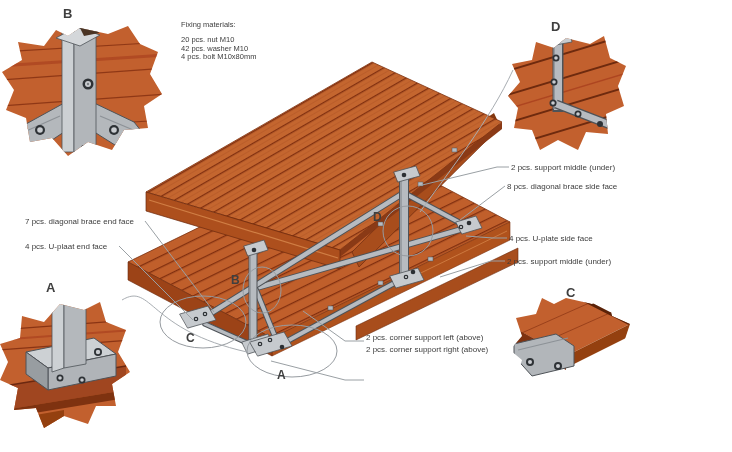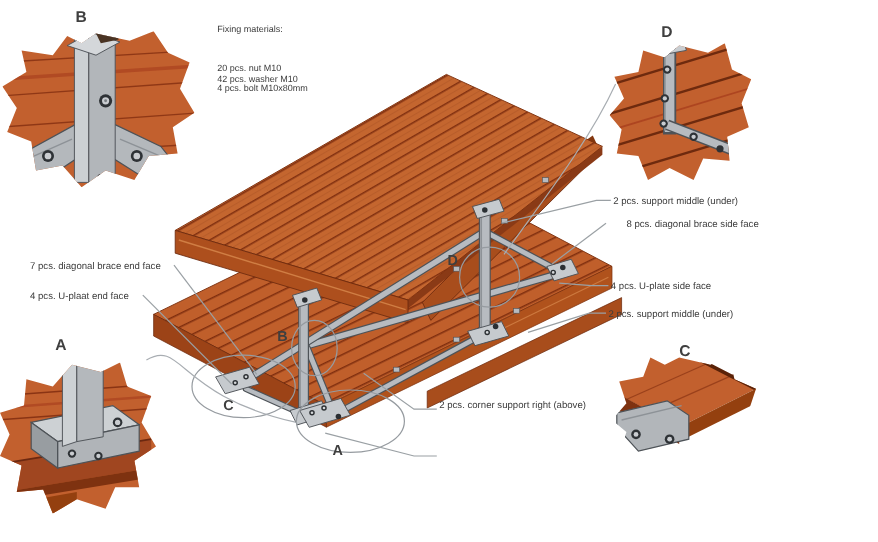--- a/index.html
+++ b/index.html
@@ -3,21 +3,21 @@
 <meta charset="utf-8">
 <style>
   html,body { margin:0; padding:0; background:#fff; }
   .stage { position:relative; width:732px; height:452px; background:#ffffff;
            font-family:"Liberation Sans", sans-serif; overflow:hidden; }
   .stage svg { position:absolute; left:0; top:0; }
   .lbl { position:absolute; font-size:8px; line-height:9px; color:#3c3c3c; white-space:nowrap; }
   .lbl2 { position:absolute; font-size:8px; color:#3c3c3c; white-space:nowrap; }
   .lbl2 div { line-height:11.5px; }
   .fixblock { position:absolute; left:181px; top:20px; font-size:7.5px; color:#3c3c3c; white-space:nowrap; }
-  .fixblock .t { margin-bottom:24px; }
+  .fixblock .t { margin-bottom:7px; }
   .fixblock .i { line-height:8.5px; }
   .letter { position:absolute; font-size:13px; font-weight:600; color:#3f3f3f; }
   .letter.sm { font-size:12px; }
 </style>
 </head>
 <body>
 
 <div class="stage">
 
 <svg width="732" height="452" viewBox="0 0 732 452">
@@ -246,25 +246,26 @@
     <div class="t">Fixing materials:</div>
     <div class="i">20 pcs. nut M10</div>
     <div class="i">42 pcs. washer M10</div>
     <div class="i">4 pcs. bolt M10x80mm</div>
   </div>
 
   <div class="lbl" style="left:25px; top:217px;">7 pcs. diagonal brace end face</div>
   <div class="lbl" style="left:25px; top:242px;">4 pcs. U-plaat end face</div>
 
   <div class="lbl" style="left:511px; top:163px;">2 pcs. support middle (under)</div>
-  <div class="lbl" style="left:507px; top:182px;margin-left:15px;">8 pcs. diagonal brace side face</div>
+  <div class="lbl" style="left:507px; top:182px;">8 pcs. diagonal brace side face</div>
   <div class="lbl" style="left:509px; top:234px;">4 pcs. U-plate side face</div>
   <div class="lbl" style="left:507px; top:257px;">2 pcs. support middle (under)</div>
 
   <div class="lbl2" style="left:366px; top:332px;">
+    <div>2 pcs. corner support left (above)</div>
     <div>2 pcs. corner support right (above)</div>
   </div>
 
   <div class="letter" style="left:63px; top:6px;">B</div>
   <div class="letter" style="left:551px; top:19px;">D</div>
   <div class="letter" style="left:46px; top:280px;">A</div>
   <div class="letter" style="left:566px; top:285px;">C</div>
 
   <div class="letter sm" style="left:231px; top:273px;">B</div>
   <div class="letter sm" style="left:373px; top:210px;">D</div>

